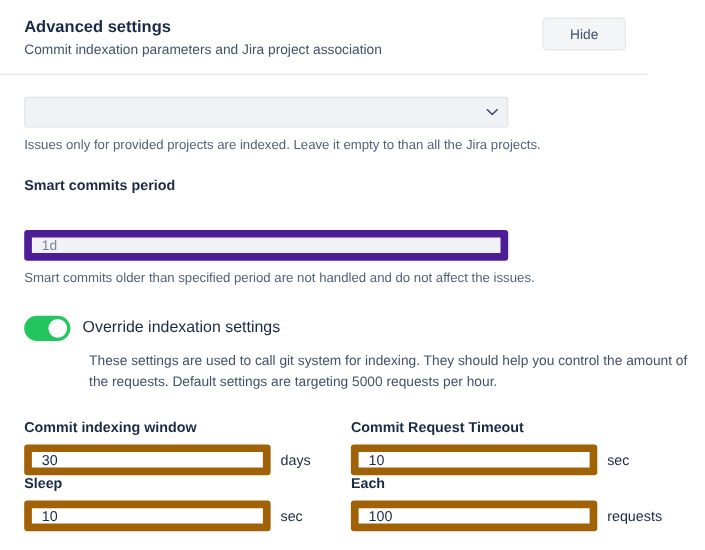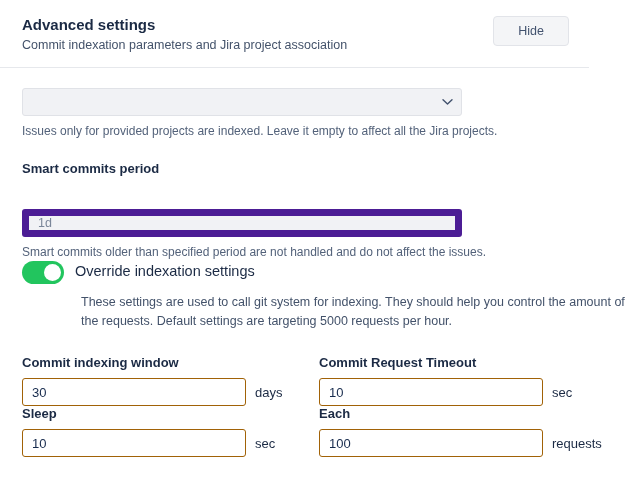--- a/index.html
+++ b/index.html
@@ -115,21 +115,22 @@
     padding: 0 9px;
     display: flex;
     align-items: center;
     margin-top: 32px;
   }
   .section-gap {
     margin-top: 22px;
   }
   .toggle-row {
     display: flex;
-    align-items: flex-start;
+    align-items: center;
+    margin-top: 26px;
   }
   .toggle {
     box-sizing: border-box;
     width: 42px;
     height: 23px;
     border-radius: 12px;
     background: #22c55e;
     position: relative;
     flex: 0 0 auto;
     cursor: pointer;
@@ -173,21 +174,21 @@
   .input-row {
     display: flex;
     align-items: center;
     gap: 9px;
   }
   .num-input {
     box-sizing: border-box;
     width: 224px;
     height: 28px;
     background: #ffffff;
-    border: 1px solid #a16207;
+    border: 7px solid #a16207;
     border-radius: 3px;
     font-size: 13px;
     color: #172b4d;
     padding: 4px 9px;
     display: flex;
     align-items: center;
   }
   .unit {
     font-size: 13px;
     color: #1b2a44;
@@ -210,21 +211,21 @@
 
     <div>
       <div class="select-wrap">
         <div class="select-box"></div>
         <span class="select-caret">
           <svg width="11" height="7" viewBox="0 0 11 7">
               <path d="M1 1.2L5.5 5.6L10 1.2" fill="none" stroke="#42526e" stroke-width="1.4" stroke-linecap="round" stroke-linejoin="round"></path>
             </svg>
         </span>
       </div>
-      <div class="helper-text">Issues only for provided projects are indexed. Leave it empty to affect all the Jira projects.</div>
+      <div class="helper-text">Issues only for provided projects are indexed. Leave it empty to than all the Jira projects.</div>
     </div>
 
     <div class="section-gap">
       <div class="field-label">Smart commits period</div>
       <div class="text-input">1d</div>
       <div class="helper-text">Smart commits older than specified period are not handled and do not affect the issues.</div>
     </div>
 
     <div class="toggle-row">
       <div class="toggle">

